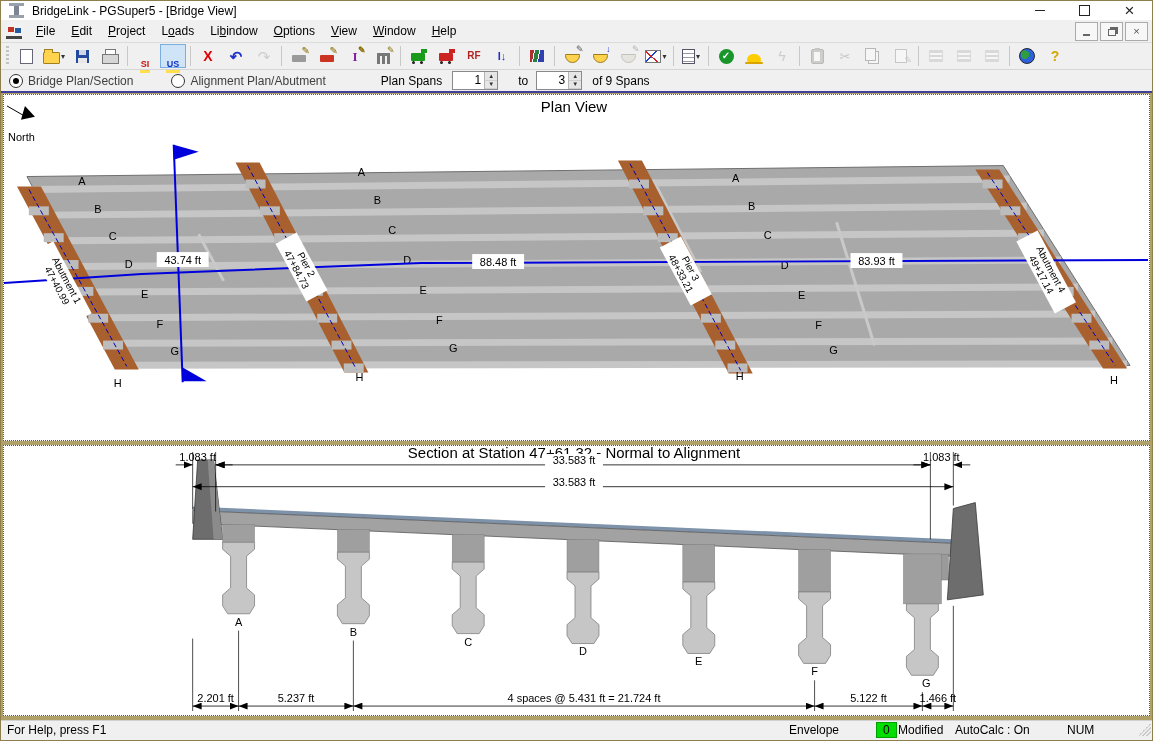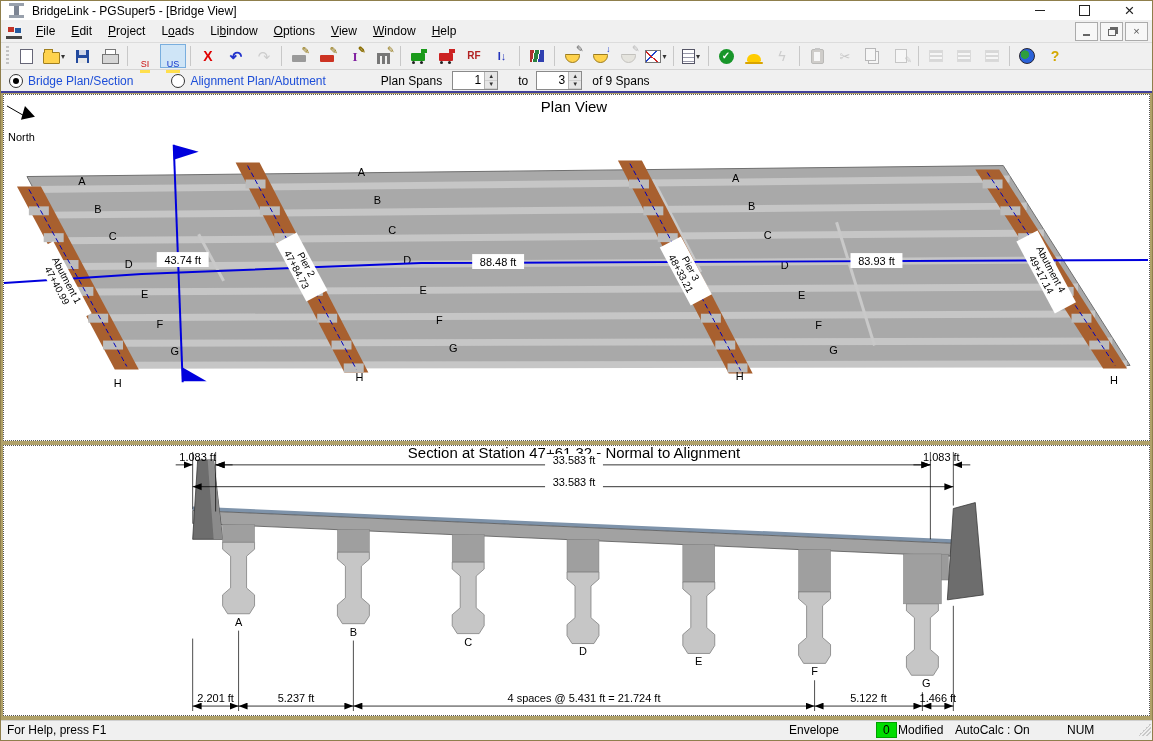--- a/index.html
+++ b/index.html
@@ -38,21 +38,21 @@
   .caret{font-size:8px;color:#333;margin-left:1px;}
   .ic{display:inline-flex;align-items:center;justify-content:center;line-height:1;font-size:13px;}
   .ic-page{width:11px;height:13px;background:#fff;border:1px solid #667;}
   .ic-folder{width:15px;height:10px;background:#ffd34d;border:1px solid #a07f1f;border-radius:1px;position:relative;margin-top:3px;}
   .ic-folder::before{content:"";position:absolute;top:-4px;left:0;width:7px;height:3px;background:#ffd34d;border:1px solid #a07f1f;border-bottom:none;}
   .ic-floppy{width:13px;height:13px;background:#234a9e;position:relative;}
   .ic-floppy::before{content:"";position:absolute;top:0;left:3px;width:7px;height:5px;background:#cfd6e8;}
   .ic-floppy::after{content:"";position:absolute;bottom:0;left:2px;width:9px;height:5px;background:#e8e8e8;}
   .ic-printer{width:15px;height:8px;background:#d6d6d6;border:1px solid #777;position:relative;margin-top:6px;}
   .ic-printer::before{content:"";position:absolute;top:-6px;left:2px;width:9px;height:4px;background:#fff;border:1px solid #777;}
-  .ic-units{font-weight:normal;font-size:9px;border-bottom:3px solid #ffdf4d;padding:0 1px 1px;margin-top:20px;}
+  .ic-units{font-weight:bold;font-size:9px;border-bottom:3px solid #ffdf4d;padding:0 1px 1px;margin-top:20px;}
   .ic-editbar{width:14px;height:7px;position:relative;border-radius:1px;margin-top:4px;}
   .ic-editbar::after{content:"✎";position:absolute;top:-9px;right:-4px;font-size:10px;color:#8a6d00;}
   .ic-girder{font-family:"Liberation Serif",serif;font-weight:bold;font-size:13px;position:relative;}
   .ic-girder::after{content:"✎";position:absolute;top:-4px;right:-8px;font-size:9px;color:#8a6d00;}
   .ic-pier{width:13px;height:8px;border-top:3px solid #777;background:repeating-linear-gradient(90deg,#777 0 3px,transparent 3px 5px);position:relative;margin-top:4px;}
   .ic-pier::after{content:"✎";position:absolute;top:-10px;right:-5px;font-size:9px;color:#8a6d00;}
   .ic-truck{width:14px;height:8px;border-radius:1px;position:relative;margin-top:2px;}
   .ic-truck::before{content:"";position:absolute;right:-2px;top:-4px;width:6px;height:4px;background:inherit;}
   .ic-truck::after{content:"";position:absolute;bottom:-3px;left:1px;width:3px;height:3px;border-radius:50%;background:#222;box-shadow:8px 0 0 #222;}
   .ic-library{width:14px;height:12px;background:linear-gradient(100deg,#b03030 0 4px,#fff 4px 5px,#2a8040 5px 9px,#fff 9px 10px,#3040b0 10px 14px);}
@@ -71,21 +71,21 @@
   .ic-paste::after{content:"";position:absolute;top:2px;left:2px;width:6px;height:9px;background:#fff;}
   .ic-copy{width:9px;height:11px;background:#fff;border:1px solid #667;box-shadow:3px 3px 0 -1px #fff,3px 3px 0 0 #667;margin:-3px 3px 0 -3px;}
   .ic-props{width:10px;height:12px;background:#fff;border:1px solid #888;position:relative;}
   .ic-props::after{content:"✎";position:absolute;bottom:-3px;right:-6px;font-size:9px;color:#888;}
   .ic-rows{width:12px;height:10px;border:1px solid #bbb;background:repeating-linear-gradient(#b5b5b5 0 2px,#fff 2px 4px);}
   .ic-globe{width:14px;height:14px;border-radius:50%;border:1px solid #223;background:radial-gradient(circle at 35% 40%,#2e9e3e 0 4px,#2b62d9 4.5px);}
   
   #controlsrow{height:21px;background:#f0f0f0;display:flex;align-items:center;border-bottom:2px solid #40409a;flex:0 0 auto;}
   .radio{width:12px;height:12px;border-radius:50%;border:1px solid #333;background:#fff;display:inline-block;position:relative;flex:0 0 auto;}
   .radio.sel::after{content:"";position:absolute;inset:3px;border-radius:50%;background:#000;}
-  .rlabel{margin:0 0 0 5px;color:#1d4ed8;}
+  .rlabel{margin:0 0 0 5px;color:#404040;}
   .spin{display:inline-flex;border:1px solid #8a8a8a;background:#fff;height:17px;align-items:stretch;}
   .spin .val{width:28px;text-align:right;padding:1px 3px 0 0;}
   .spin .ud{display:flex;flex-direction:column;width:12px;border-left:1px solid #b5b5b5;}
   .spin .ud span{flex:1;display:flex;align-items:center;justify-content:center;font-size:6px;color:#333;background:#e6e6e6;border-bottom:1px solid #cfcfcf;}
   
   #client{flex:1 1 auto;background:#b0a169;padding:1px 2px;display:flex;flex-direction:column;}
   .viewpanel{background:#fff;border:1px dotted #555;position:relative;box-sizing:border-box;}
   #plan-panel{height:347px;margin-bott
 om:0;}
   #plan-panel{height:347px;}

